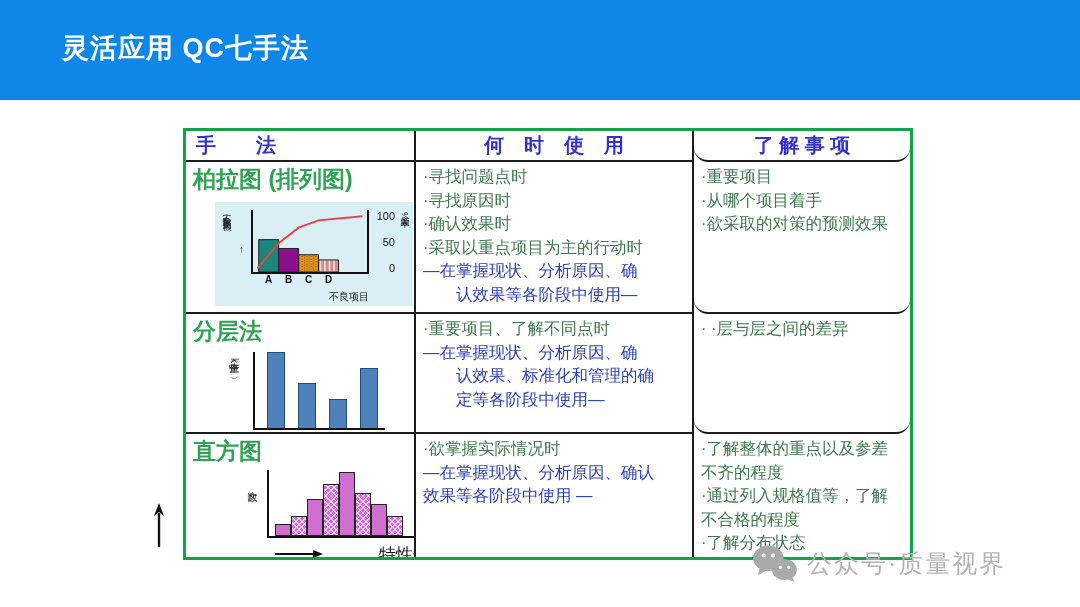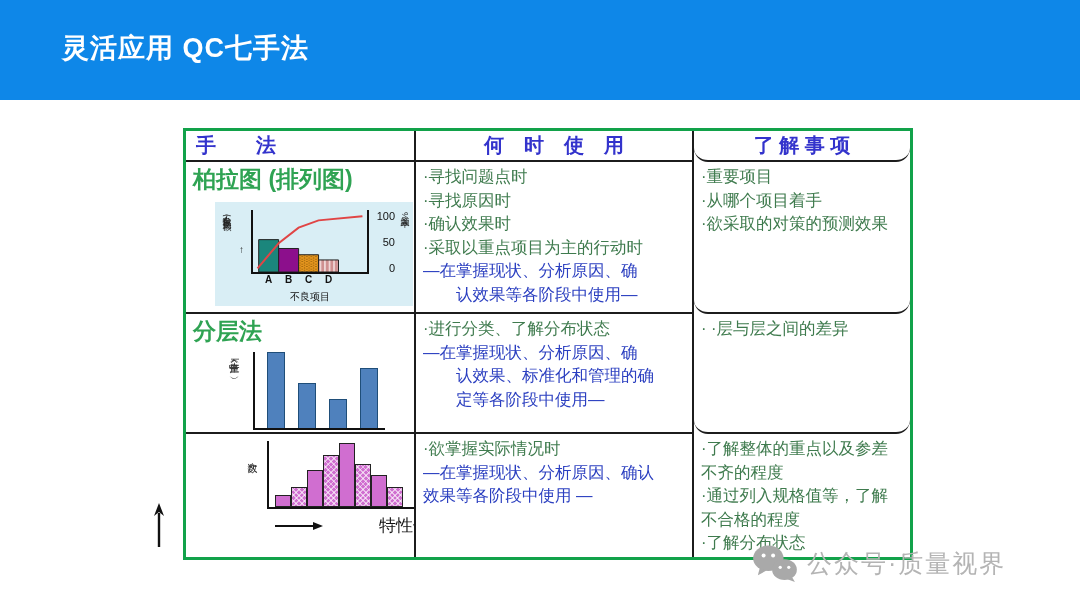--- a/index.html
+++ b/index.html
@@ -32,21 +32,21 @@
   .p-plot{position:absolute;left:36px;top:8px;width:118px;height:64px;box-sizing:border-box;
           border-left:2px solid #111;border-bottom:2px solid #111;border-right:2px solid #111;}
   .p-plot svg{position:absolute;left:0;top:0;width:100%;height:100%;}
   .p-cats span{position:absolute;top:calc(100% + 2px);transform:translateX(-50%);font-size:10px;font-weight:bold;color:#111;}
   .p-ticks{position:absolute;left:157px;top:8px;width:23px;height:62px;}
   .p-ticks span{position:absolute;right:0;transform:translateY(-50%);font-size:11px;color:#111;}
   .p-ticks span:nth-child(1){top:10%;}
   .p-ticks span:nth-child(2){top:52%;}
   .p-ticks span:nth-child(3){top:94%;}
   .p-rlab{position:absolute;left:183px;top:8px;writing-mode:vertical-rl;font-size:9px;color:#222;letter-spacing:1px;}
-  .p-xlab{position:absolute;left:36px;top:88px;width:118px;text-align:center;font-size:10px;color:#111;}
+  .p-xlab{position:absolute;left:36px;top:88px;width:118px;text-align:right;font-size:10px;color:#111;}
 
   
   .schart{position:relative;width:190px;height:106px;margin:6px 0 0 34px;}
   .s-ylab{position:absolute;left:0;top:2px;writing-mode:vertical-rl;font-size:10px;color:#333;letter-spacing:1px;}
   .s-plot{position:absolute;left:26px;top:0;width:132px;height:78px;box-sizing:border-box;
           border-left:2px solid #111;border-bottom:2px solid #111;display:flex;align-items:flex-end;gap:13px;padding-left:12px;}
   .s-plot .bar{width:18px;box-sizing:border-box;background:var(--steel_blue,#4f81bd);border:1.5px solid var(--steel_blue_border,#1f4e79);border-bottom:none;}
   .s-cats{position:absolute;left:26px;top:80px;width:132px;display:flex;gap:13px;padding-left:12px;box-sizing:border-box;}
   .s-cats span{width:18px;text-align:center;font-size:11px;color:#111;}
 
@@ -159,35 +159,36 @@
           <span>A</span>
           <span>B</span>
           <span>C</span>
           <span>D</span>
         </div>
 
       </div>
     </div>
     <div class="cell">
       <div class="green-lines">
-          <div class="t-line">·进行分类、了解分布状态</div>
+          <div class="t-line">·重要项目、了解不同点时</div>
         </div>
       <div class="blue-lines">
           <div class="t-line">—在掌握现状、分析原因、确</div>
           <div class="t-line">　　认效果、标准化和管理的确</div>
           <div class="t-line">　　定等各阶段中使用—</div>
         </div>
     </div>
     <div class="cell lastcol">
       <div class="green-lines">
           <div class="t-line">· ·层与层之间的差异</div>
         </div>
     </div>
 
     <div class="cell lastrow">
+      <div class="mname">直方图</div>
       <div class="hchart">
         <div class="h-ylab">次数</div>
         <div class="h-plot" id="h-bars">
             <div class="hbar" style="height: 12px;"></div>
             <div class="hbar hatch" style="height: 20px;"></div>
             <div class="hbar" style="height: 37px;"></div>
             <div class="hbar hatch" style="height: 52px;"></div>
             <div class="hbar" style="height: 64px;"></div>
             <div class="hbar hatch" style="height: 43px;"></div>
             <div class="hbar" style="height: 32px;"></div>

